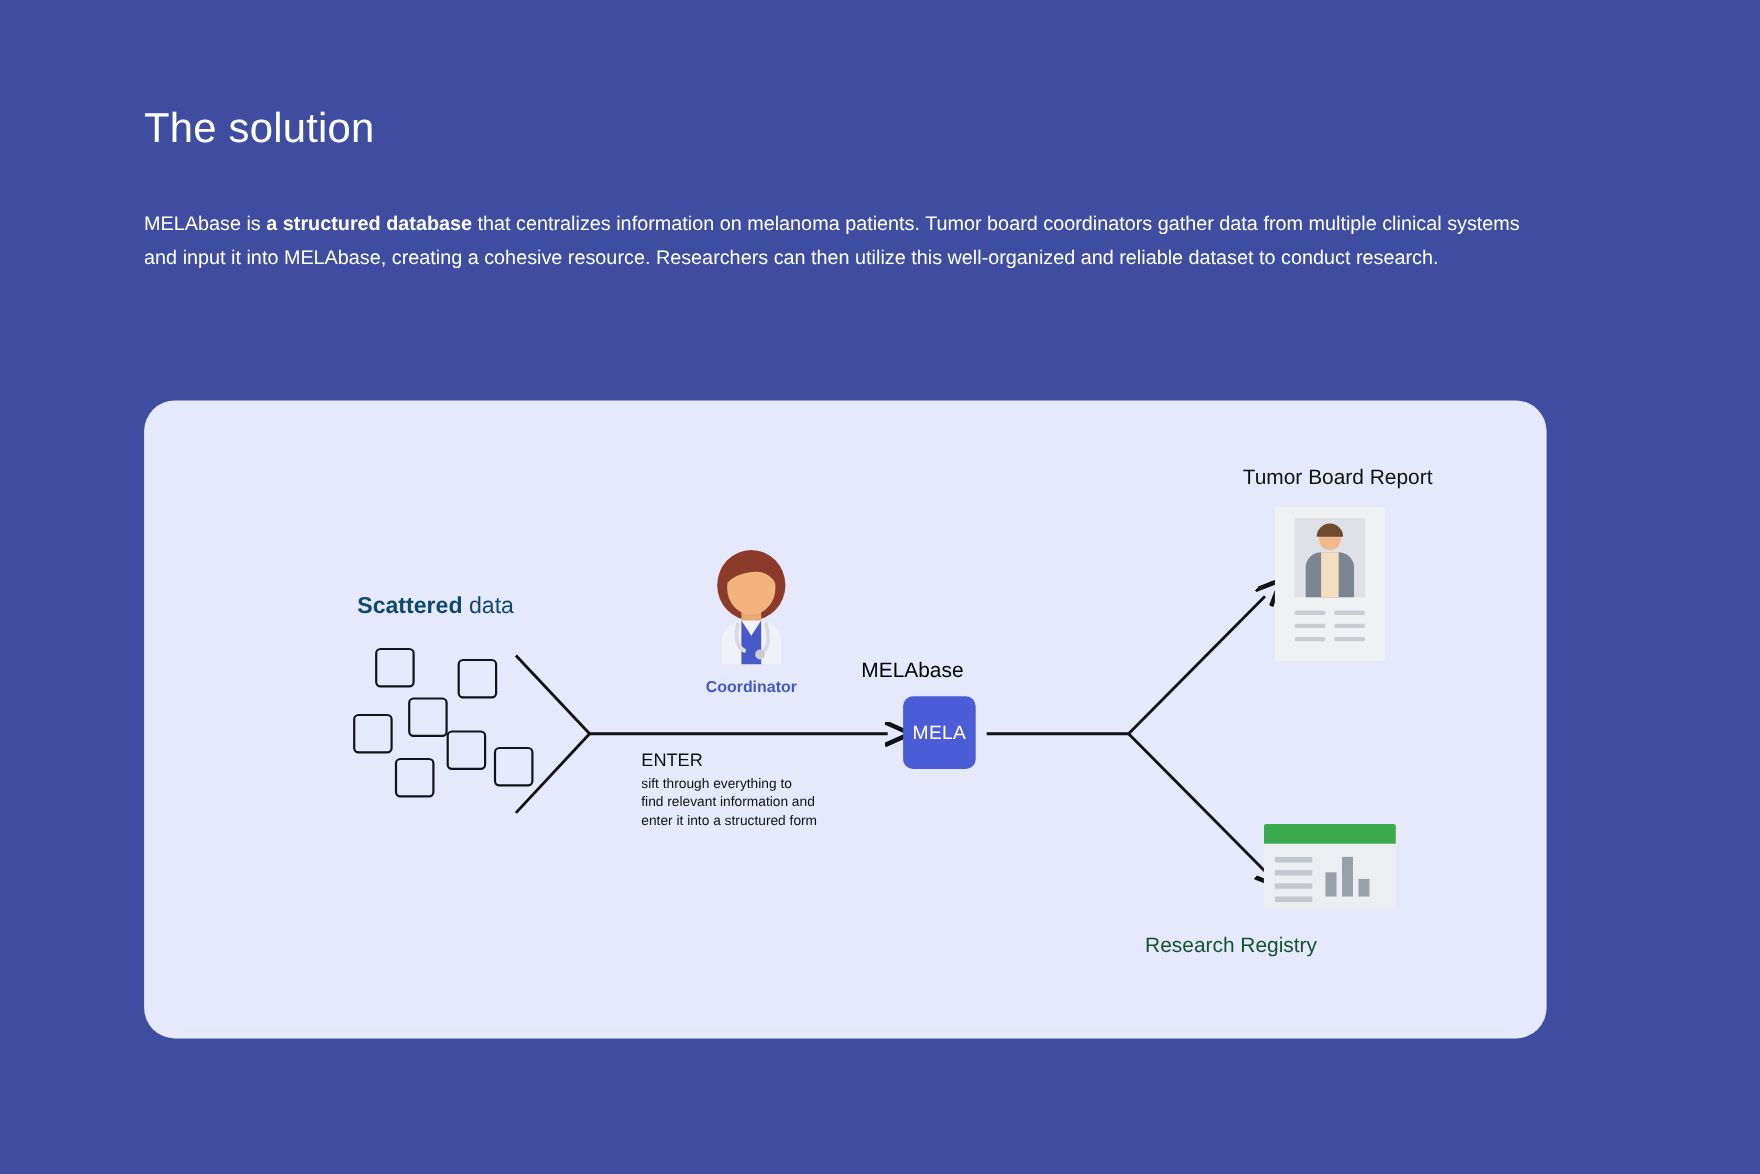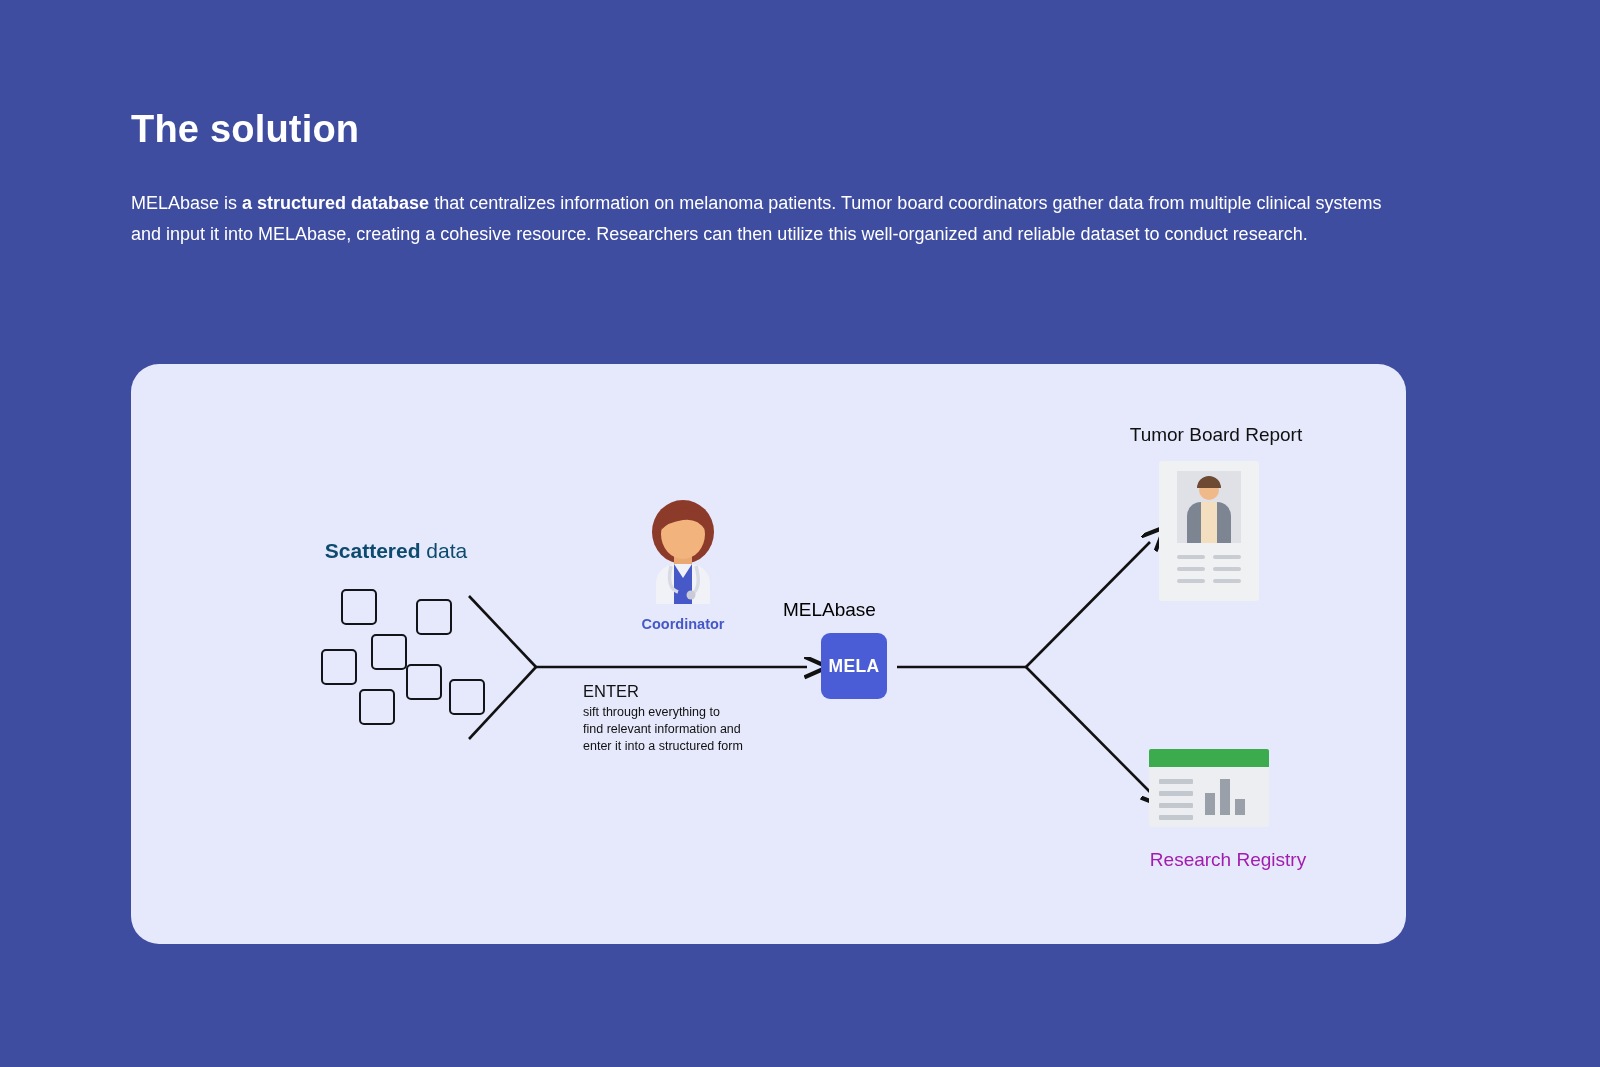--- a/index.html
+++ b/index.html
@@ -11,23 +11,23 @@
     height: 1067px;
     background: #3f4da0;
     font-family: "Liberation Sans", sans-serif;
     overflow: hidden;
     position: relative;
   }
 
   .slide-title {
     position: absolute;
     left: 131px;
-    top: 108px;
+    top: 96px;
     font-size: 38px;
-    font-weight: bold;
+    font-weight: normal;
     color: #ffffff;
     letter-spacing: 0.2px;
   }
 
   .slide-body {
     position: absolute;
     left: 131px;
     top: 188px;
     width: 1275px;
     font-size: 18px;
@@ -129,21 +129,21 @@
   .mela-box {
     position: absolute;
     left: 690px;
     top: 269px;
     width: 66px;
     height: 66px;
     background: #4a5dd6;
     border-radius: 9px;
     color: #fff;
     font-size: 17.5px;
-    font-weight: bold;
+    font-weight: normal;
     display: flex;
     align-items: center;
     justify-content: center;
     letter-spacing: 0.3px;
   }
   .mela-caption {
     position: absolute;
     left: 652px;
     top: 357px;
     font-size: 16.5px;
@@ -230,26 +230,25 @@
     background: #c3c7ce;
     border-radius: 1px;
   }
   .gbar {
     position: absolute;
     background: #9aa0aa;
     bottom: 12px;
   }
   .registry-label {
     position: absolute;
-    left: 962px;
+    left: 910px;
     top: 485px;
     width: 270px;
-    text-align: center;
     font-size: 19px;
-    color: #a21caf;
+    color: #14532d;
   }
 </style>
 </head>
 <body>
 
 <div class="slide-title">The solution</div>
 
 <div class="slide-body">
   <span>MELAbase is </span><b>a structured database</b><span> that centralizes information on melanoma patients. Tumor board coordinators gather data from multiple clinical systems and input it into MELAbase, creating a cohesive resource. Researchers can then utilize this well-organized and reliable dataset to conduct research.</span>
 </div>

